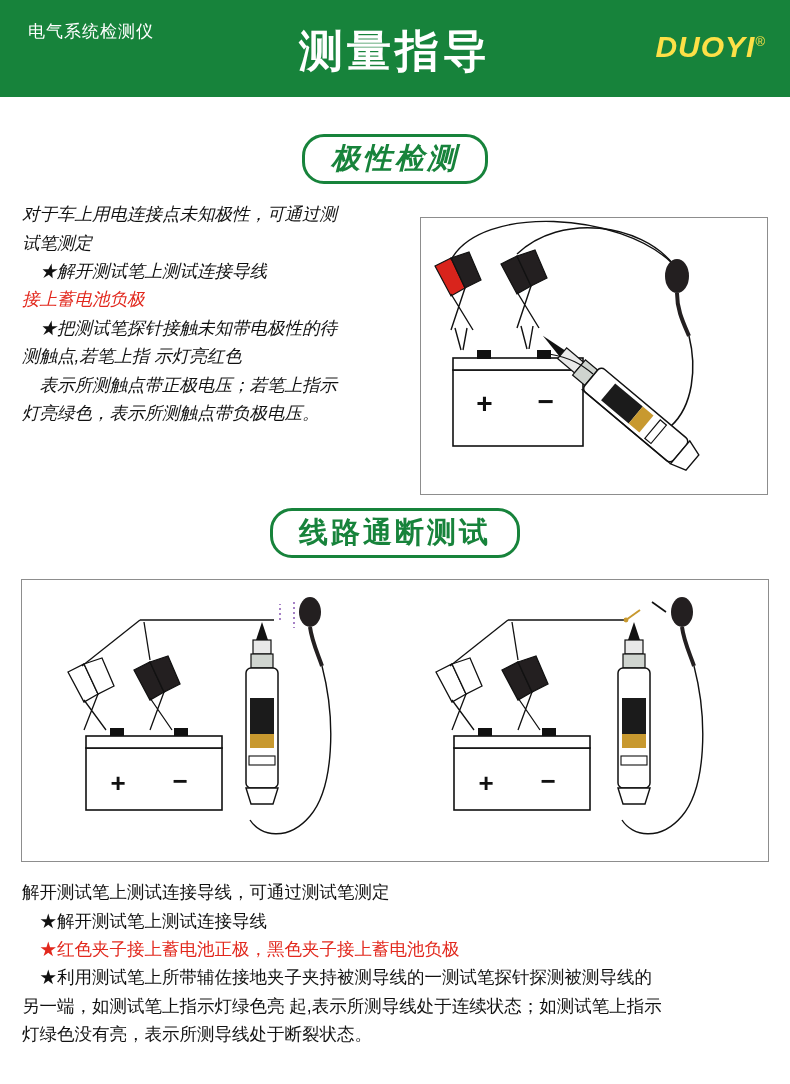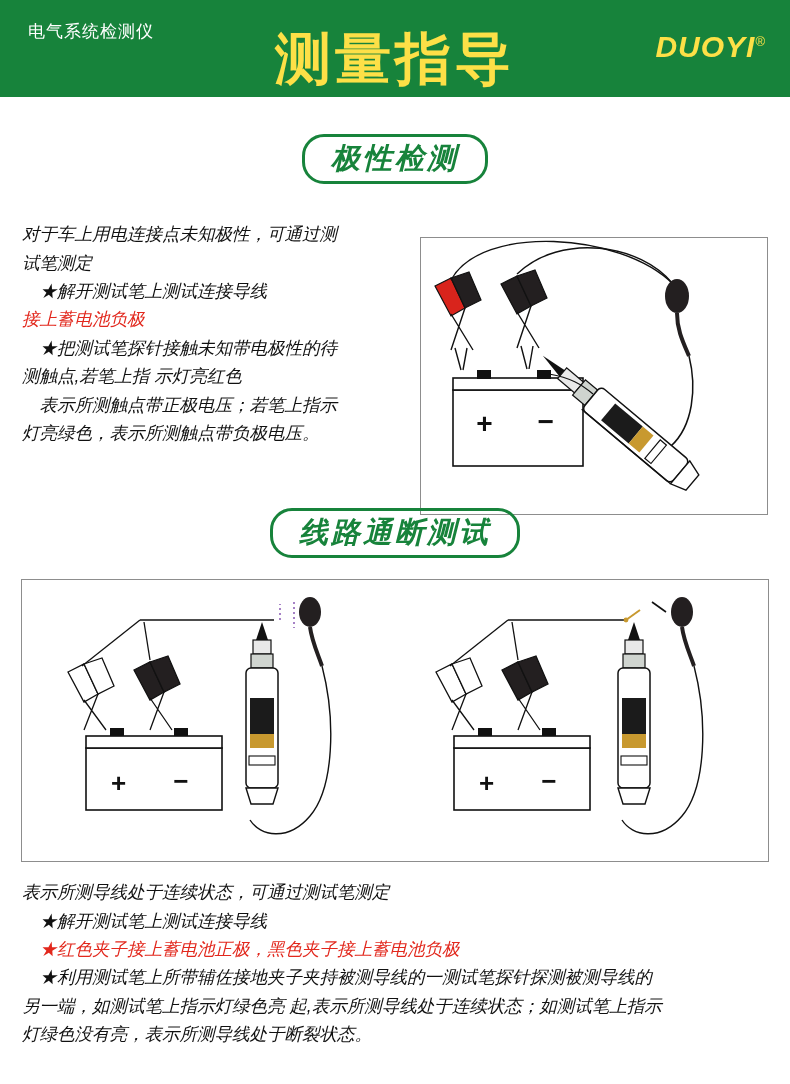--- a/index.html
+++ b/index.html
@@ -31,22 +31,22 @@
     color: #ffffff;
     font-size: 17px;
     letter-spacing: 1px;
   }
   .header-title {
     position: absolute;
     left: 0;
     right: 0;
     top: 22px;
     text-align: center;
-    color: #fde047;
-    font-size: 56px;
+    color: #ffffff;
+    font-size: 44px;
     font-weight: bold;
     letter-spacing: 4px;
   }
   .brand {
     position: absolute;
     right: 24px;
     top: 30px;
     color: #fde047;
     font-size: 30px;
     font-weight: bold;
@@ -99,21 +99,21 @@
     left: 0;
     top: 97px;
     width: 790px;
     font-style: italic;
   }
   #polarity-pill-wrap {
     margin-top: 37px;
   }
   .sec1-body {
     position: relative;
-    margin-top: 36px;
+    margin-top: 16px;
     height: 280px;
   }
   .sec1-text {
     position: absolute;
     left: 22px;
     top: 0;
     width: 390px;
   }
   .fig-box {
     position: absolute;
@@ -127,21 +127,20 @@
     width: 348px;
     height: 278px;
   }
 
   
   #section-continuity {
     position: absolute;
     left: 0;
     top: 420px;
     width: 790px;
-    font-style: italic;
   }
   #continuity-pill-wrap {
     margin-top: 88px;
   }
   #fig-continuity {
     position: relative;
     margin: 21px auto 0 auto;
     width: 748px;
     height: 283px;
     border: 1px solid #8d8d8d;
@@ -332,20 +331,20 @@
           <rect x="-12" y="58" width="24" height="36" fill="#1b1b1b"></rect>
           <rect x="-12" y="94" width="24" height="14" fill="#c8992f"></rect>
           <rect x="-13" y="116" width="26" height="9" fill="#ffffff" stroke="#111" stroke-width="1.1"></rect>
           <path d="M-16 148 L-11 164 L11 164 L16 148 Z" fill="#ffffff" stroke="#111" stroke-width="1.4"></path>
         </g>
       </g>
     </svg>
   </div>
 
   <div class="sec2-text para">
-    <p>表示所测导线处于连续状态，可通过测试笔测定</p>
+    <p>解开测试笔上测试连接导线，可通过测试笔测定</p>
     <p class="ind">★解开测试笔上测试连接导线</p>
     <p class="ind red">★红色夹子接上蓄电池正极，黑色夹子接上蓄电池负极</p>
     <p class="ind">★利用测试笔上所带辅佐接地夹子夹持被测导线的一测试笔探针探测被测导线的</p>
     <p>另一端，如测试笔上指示灯绿色亮 起,表示所测导线处于连续状态；如测试笔上指示</p>
     <p>灯绿色没有亮，表示所测导线处于断裂状态。</p>
   </div>
 </div>
 
 </body></html>

